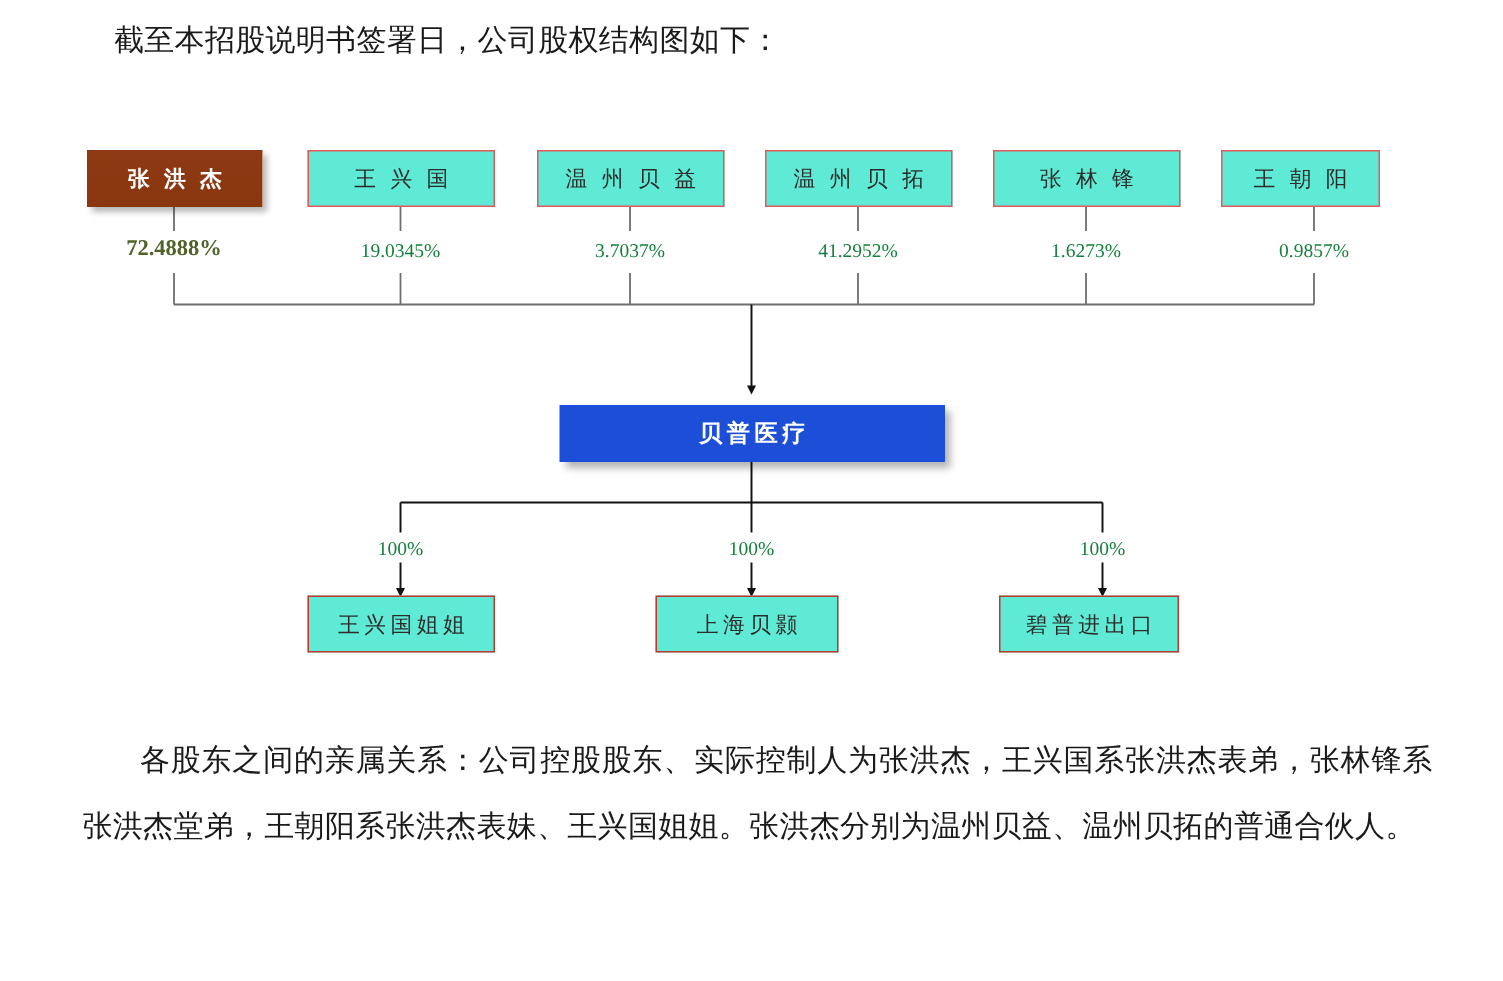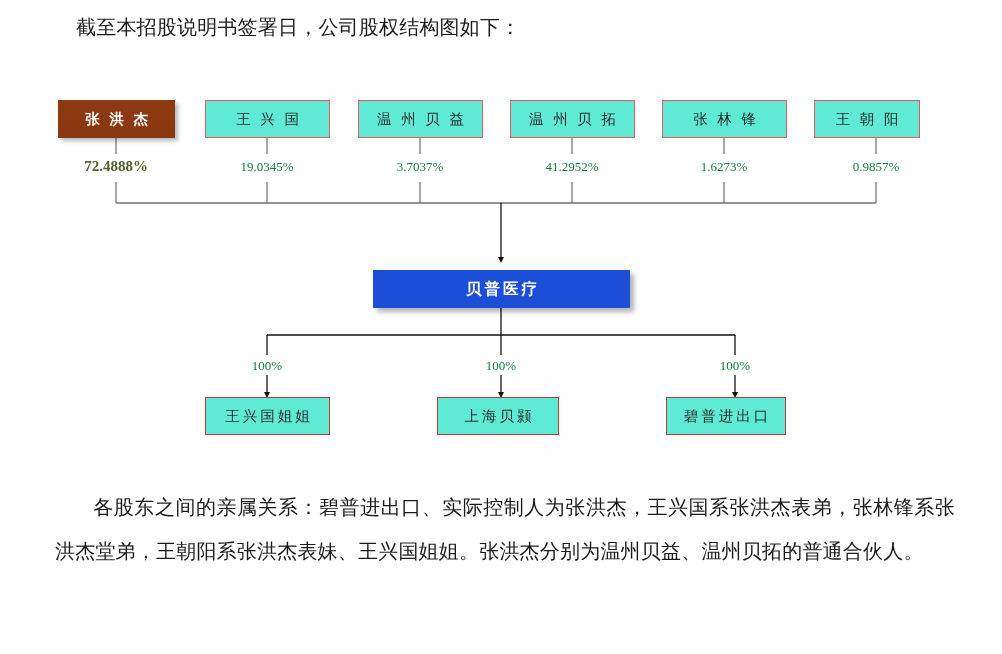--- a/index.html
+++ b/index.html
@@ -201,13 +201,13 @@
   </div>
   <div class="node node-sub" style="left:666px; top:327px; width:120px;">
     <span>碧普进出口</span>
   </div>
   <div class="node node-sub" style="left:437px; top:327px; width:122px;">
     <span>上海贝颢</span>
   </div>
 
 </div>
 
-<div class="para" id="closing-para"><span class="indent"></span><span>各股东之间的亲属关系：碧普进出口、实际控制人为张洪杰，王兴国系张洪杰表弟，张林锋系张洪杰堂弟，王朝阳系张洪杰表妹、王兴国姐姐。张洪杰分别为温州贝益、温州贝拓的普通合伙人。</span></div>
+<div class="para" id="closing-para"><span class="indent"></span><span>各股东之间的亲属关系：公司控股股东、实际控制人为张洪杰，王兴国系张洪杰表弟，张林锋系张洪杰堂弟，王朝阳系张洪杰表妹、王兴国姐姐。张洪杰分别为温州贝益、温州贝拓的普通合伙人。</span></div>
 
 </body></html>

